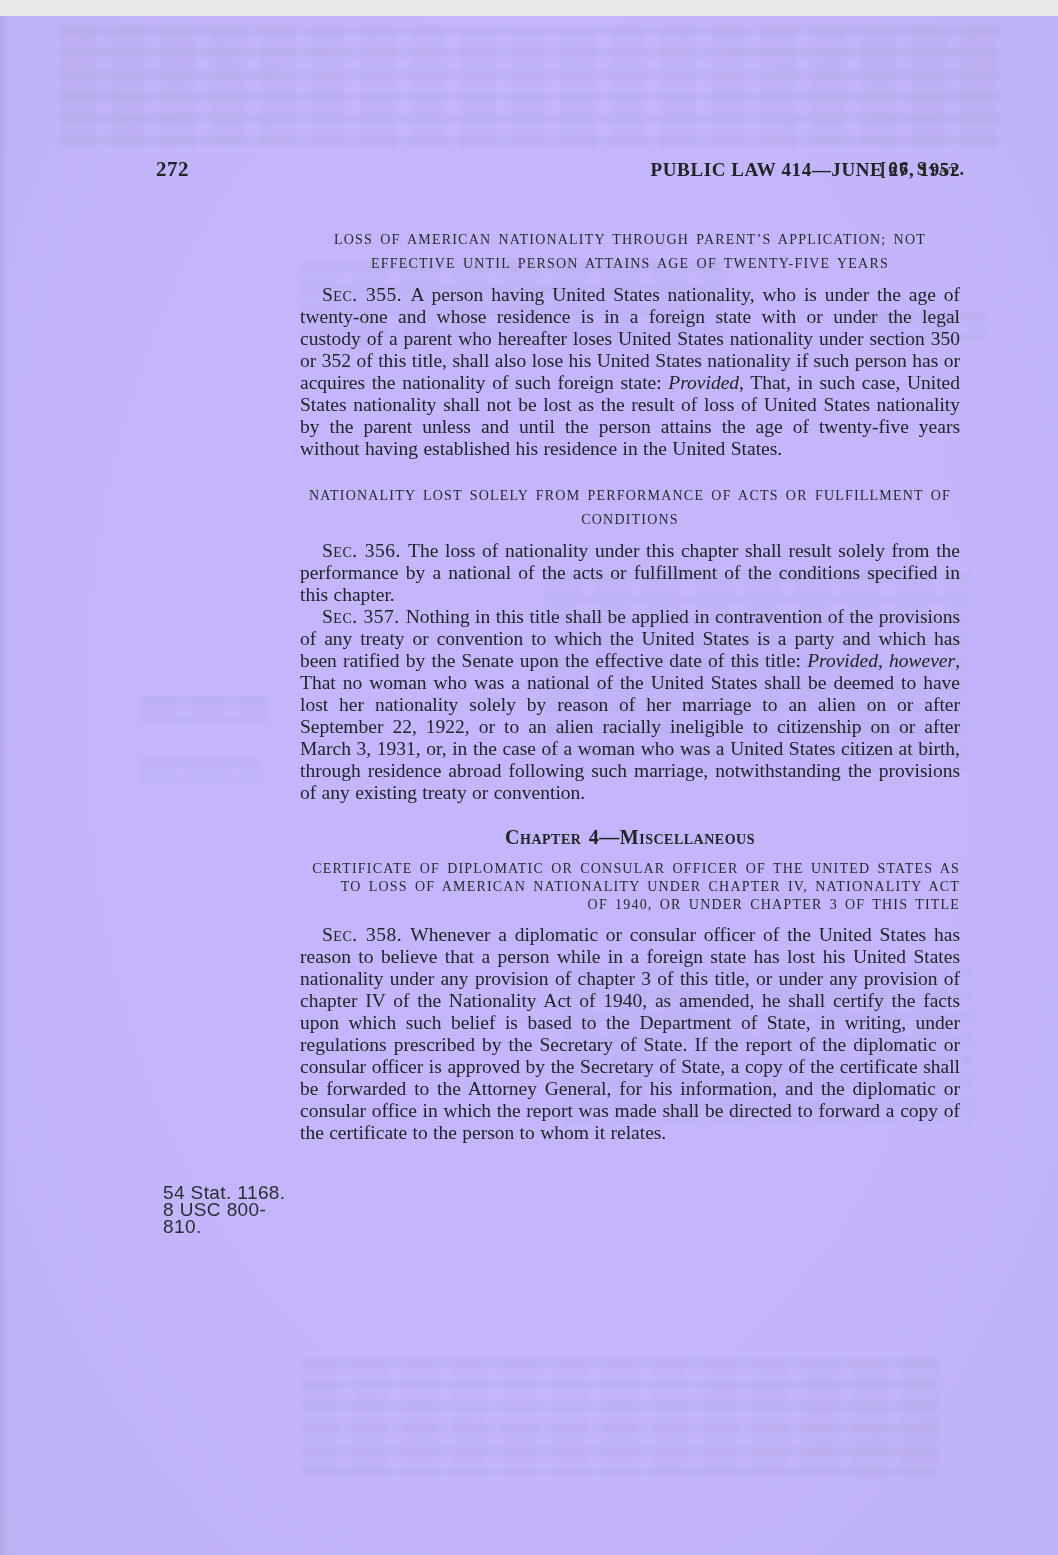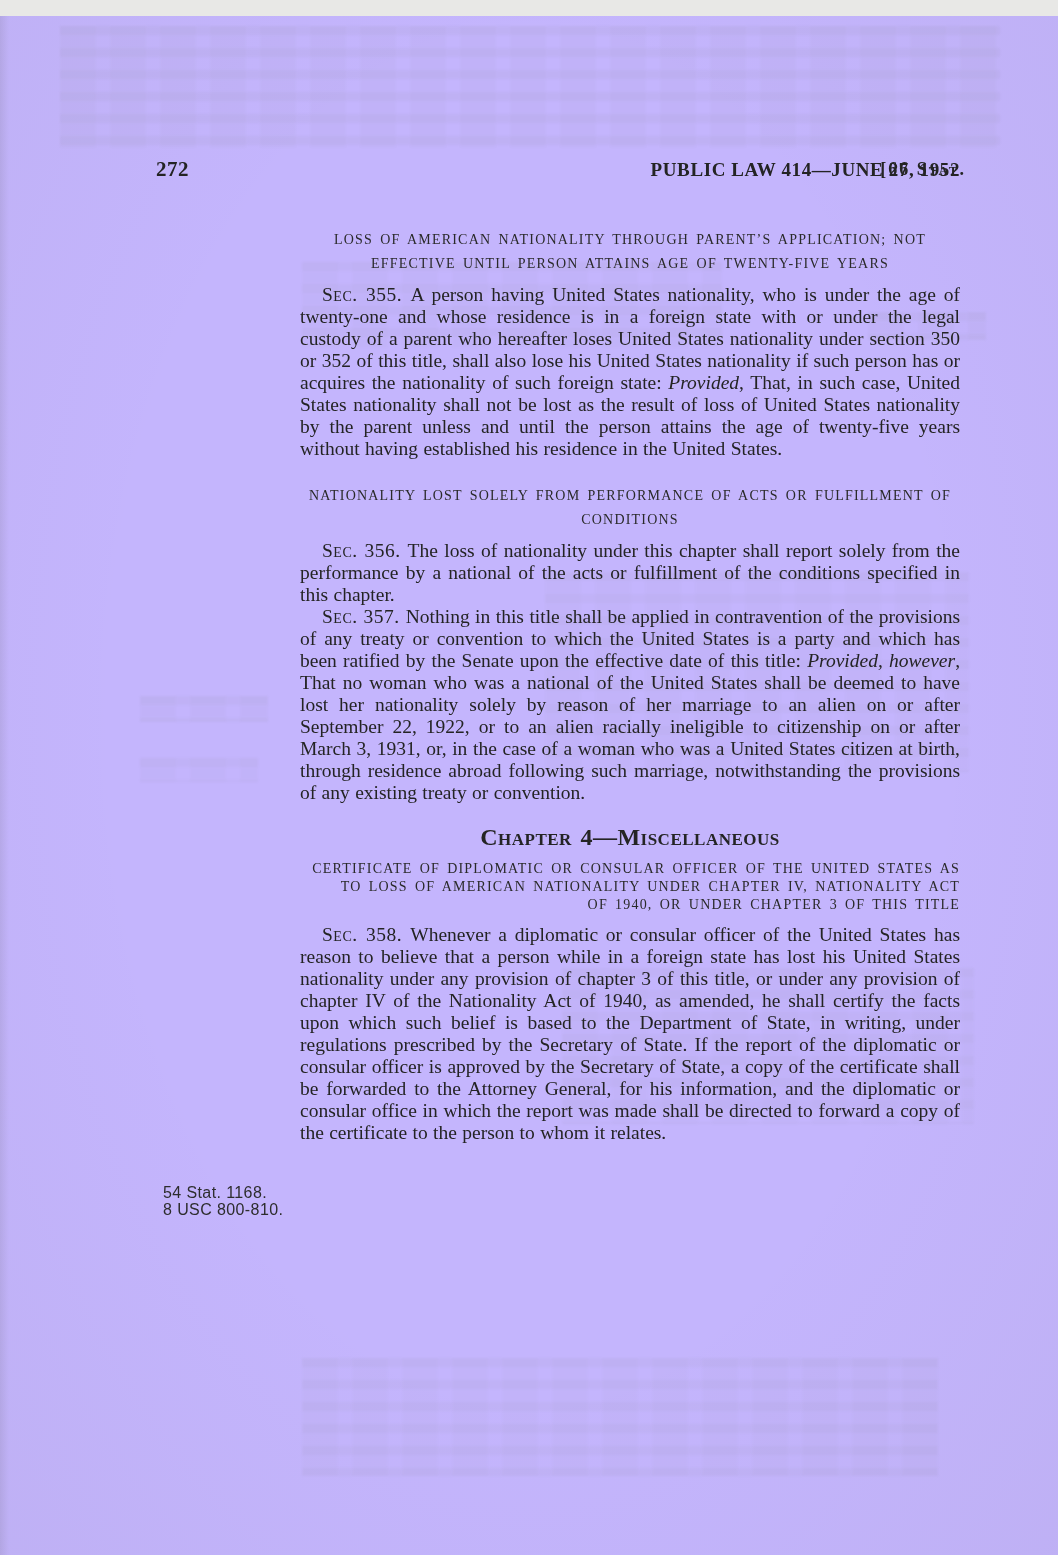--- a/index.html
+++ b/index.html
@@ -19,33 +19,33 @@
 
   
   .page-number{position:absolute;left:156px;top:141px;font-size:21px;font-weight:700;letter-spacing:.5px;}
   .running-title{position:absolute;left:300px;top:143px;width:660px;text-align:right;
     font-size:19px;font-weight:700;letter-spacing:.6px;}
   .statute-volume{position:absolute;right:92px;top:143px;font-size:18px;font-weight:700;
     font-variant:small-caps;letter-spacing:2px;}
 
   
   .margin-note{position:absolute;left:163px;top:1168px;width:130px;
-    font-family:"Liberation Sans", sans-serif;font-size:16px;line-height:17px;
+    font-family:"Liberation Sans", sans-serif;font-size:19px;line-height:17px;
     letter-spacing:.4px;color:#2d2d2d;}
 
   
   .text-column{position:absolute;left:300px;top:186px;width:660px;}
   .text-column p{margin:0;font-size:19.5px;line-height:22px;text-align:justify;
     text-indent:22px;word-spacing:.5px;}
   p.excerpt{padding-left:10px;text-indent:38px;}
 
   .xhead{margin:24px 0 8px;font-size:14px;line-height:24px;font-weight:400;
     letter-spacing:1.2px;word-spacing:2.5px;text-align:center;color:#2a2a2a;}
   .xhead.hang{margin:10px 0 10px;text-align:right;padding-left:22px;text-indent:-22px;line-height:18px;}
-  .chapter-head{margin:20px 0 2px;font-size:24px;line-height:26px;text-align:center;
+  .chapter-head{margin:20px 0 2px;font-size:20px;line-height:26px;text-align:center;
     letter-spacing:1px;word-spacing:2px;}
   .s-i{font-style:italic;}
   .s-sc{font-variant:small-caps;letter-spacing:.5px;}
 
   
   .ghost{position:absolute;pointer-events:none;opacity:.5;filter:blur(1.1px);
     background-image:
       repeating-linear-gradient(180deg, rgba(120,120,118,.13) 0px, rgba(120,120,118,.13) 9px, rgba(0,0,0,0) 9px, rgba(0,0,0,0) 22px),
       repeating-linear-gradient(90deg, rgba(120,120,118,.08) 0px, rgba(120,120,118,.08) 36px, rgba(0,0,0,0) 36px, rgba(0,0,0,0) 50px);
   }
@@ -73,21 +73,21 @@
     <div>8 USC 800-810.</div>
   </div>
 
   <div class="text-column">
 
 
     <h3 class="xhead" style="margin-top:26px">LOSS OF AMERICAN NATIONALITY THROUGH PARENT’S APPLICATION; NOT EFFECTIVE UNTIL PERSON ATTAINS AGE OF TWENTY-FIVE YEARS</h3>
     <p><span class="s-sc">Sec. 355. </span><span>A person having United States nationality, who is under the age of twenty-one and whose residence is in a foreign state with or under the legal custody of a parent who hereafter loses United States nationality under section 350 or 352 of this title, shall also lose his United States nationality if such person has or acquires the nationality of such foreign state: </span><span class="s-i">Provided</span><span>, That, in such case, United States nationality shall not be lost as the result of loss of United States nationality by the parent unless and until the person attains the age of twenty-five years without having established his residence in the United States.</span></p>
 
     <h3 class="xhead">NATIONALITY LOST SOLELY FROM PERFORMANCE OF ACTS OR FULFILLMENT OF CONDITIONS</h3>
-    <p><span class="s-sc">Sec. 356. </span><span>The loss of nationality under this chapter shall report solely from the performance by a national of the acts or fulfillment of the conditions specified in this chapter.</span></p>
+    <p><span class="s-sc">Sec. 356. </span><span>The loss of nationality under this chapter shall result solely from the performance by a national of the acts or fulfillment of the conditions specified in this chapter.</span></p>
 
     <p><span class="s-sc">Sec. 357. </span><span>Nothing in this title shall be applied in contravention of the provisions of any treaty or convention to which the United States is a party and which has been ratified by the Senate upon the effective date of this title: </span><span class="s-i">Provided, however</span><span>, That no woman who was a national of the United States shall be deemed to have lost her nationality solely by reason of her marriage to an alien on or after September 22, 1922, or to an alien racially ineligible to citizenship on or after March 3, 1931, or, in the case of a woman who was a United States citizen at birth, through residence abroad following such marriage, notwithstanding the provisions of any existing treaty or convention.</span></p>
 
     <h3 class="chapter-head"><span class="s-sc">Chapter 4—Miscellaneous</span></h3>
 
     <h3 class="xhead hang">CERTIFICATE OF DIPLOMATIC OR CONSULAR OFFICER OF THE UNITED STATES AS TO LOSS OF AMERICAN NATIONALITY UNDER CHAPTER IV, NATIONALITY ACT OF 1940, OR UNDER CHAPTER 3 OF THIS TITLE</h3>
     <p><span class="s-sc">Sec. 358. </span><span>Whenever a diplomatic or consular officer of the United States has reason to believe that a person while in a foreign state has lost his United States nationality under any provision of chapter 3 of this title, or under any provision of chapter IV of the Nationality Act of 1940, as amended, he shall certify the facts upon which such belief is based to the Department of State, in writing, under regulations prescribed by the Secretary of State. If the report of the diplomatic or consular officer is approved by the Secretary of State, a copy of the certificate shall be forwarded to the Attorney General, for his information, and the diplomatic or consular office in which the report was made shall be directed to forward a copy of the certificate to the person to whom it relates.</span></p>
 
   </div>
 

